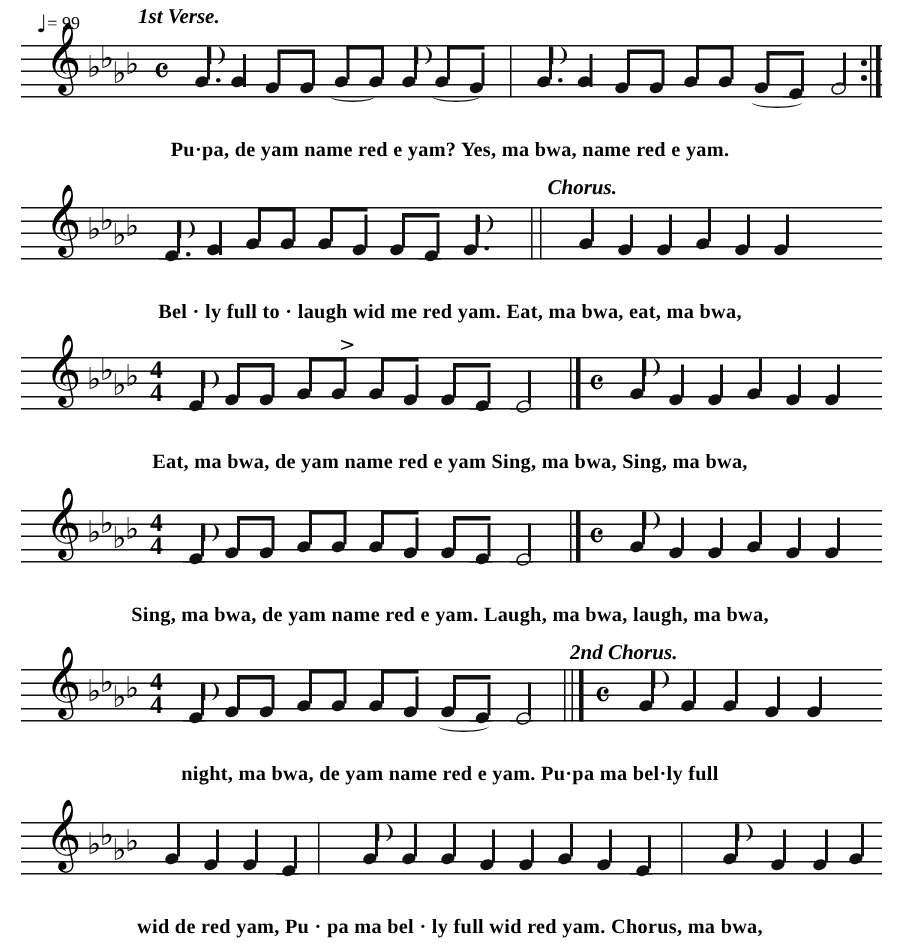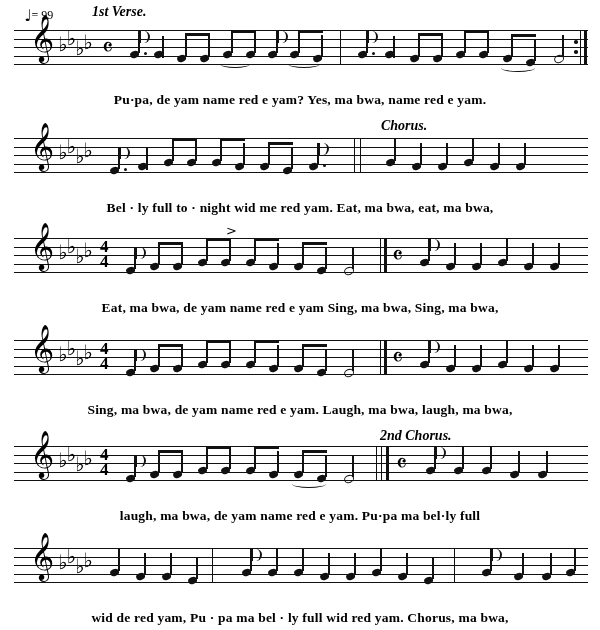--- a/index.html
+++ b/index.html
@@ -303,21 +303,21 @@
       <div class="barline" style="left:566px;"></div>
       <div class="barline thick" style="left:570px;"></div>
       <div class="repeat-dots" style="left:560px;">
           <i class="d1"></i>
           <i class="d2"></i>
         </div>
     </div>
     <div class="lyrics" style="top:62px;">Pu·pa, de yam name  red  e  yam?  Yes,  ma bwa, name red  e  yam.</div>
   </div>
 
-  <div class="section-label" style="left:381px; top:118px;">Chorus.</div>
+  <div class="section-label" style="left:365px; top:118px;">Chorus.</div>
   <div class="system" style="top:138px;">
     <div class="staff">
       <div class="line l0"></div>
       <div class="line l1"></div>
       <div class="line l2"></div>
       <div class="line l3"></div>
       <div class="line l4"></div>
 
       <div class="clef">𝄞</div>
       <div class="keysig">
@@ -366,21 +366,21 @@
       <div class="stem" style="left:406px; top:5px;"></div>
       <div class="note" style="left:424px; top:25px;"></div>
       <div class="stem" style="left:432px; top:5px;"></div>
       <div class="note" style="left:450px; top:21px;"></div>
       <div class="stem" style="left:458px; top:1px;"></div>
       <div class="note" style="left:476px; top:25px;"></div>
       <div class="stem" style="left:484px; top:5px;"></div>
       <div class="note" style="left:502px; top:25px;"></div>
       <div class="stem" style="left:510px; top:5px;"></div>
     </div>
-    <div class="lyrics" style="top:62px;">Bel · ly  full  to · night  wid  me  red  yam.    Eat,  ma bwa,  eat,  ma bwa,</div>
+    <div class="lyrics" style="top:62px;">Bel · ly  full  to · laugh  wid  me  red  yam.    Eat,  ma bwa,  eat,  ma bwa,</div>
   </div>
 
   <div class="system" style="top:238px;">
     <div class="staff">
       <div class="line l0"></div>
       <div class="line l1"></div>
       <div class="line l2"></div>
       <div class="line l3"></div>
       <div class="line l4"></div>
 
@@ -585,21 +585,21 @@
       <div class="flag" style="left:421px; top:1px;"></div>
       <div class="note" style="left:440px; top:21px;"></div>
       <div class="stem" style="left:448px; top:1px;"></div>
       <div class="note" style="left:468px; top:21px;"></div>
       <div class="stem" style="left:476px; top:1px;"></div>
       <div class="note" style="left:496px; top:25px;"></div>
       <div class="stem" style="left:504px; top:5px;"></div>
       <div class="note" style="left:524px; top:25px;"></div>
       <div class="stem" style="left:532px; top:5px;"></div>
     </div>
-    <div class="lyrics" style="top:62px;">laugh, ma bwa,  de yam name red  e  yam.      Pu·pa  ma bel·ly  full</div>
+    <div class="lyrics" style="top:62px;">night, ma bwa,  de yam name red  e  yam.      Pu·pa  ma bel·ly  full</div>
   </div>
 
   <div class="system" style="top:548px;">
     <div class="staff">
       <div class="line l0"></div>
       <div class="line l1"></div>
       <div class="line l2"></div>
       <div class="line l3"></div>
       <div class="line l4"></div>
 

